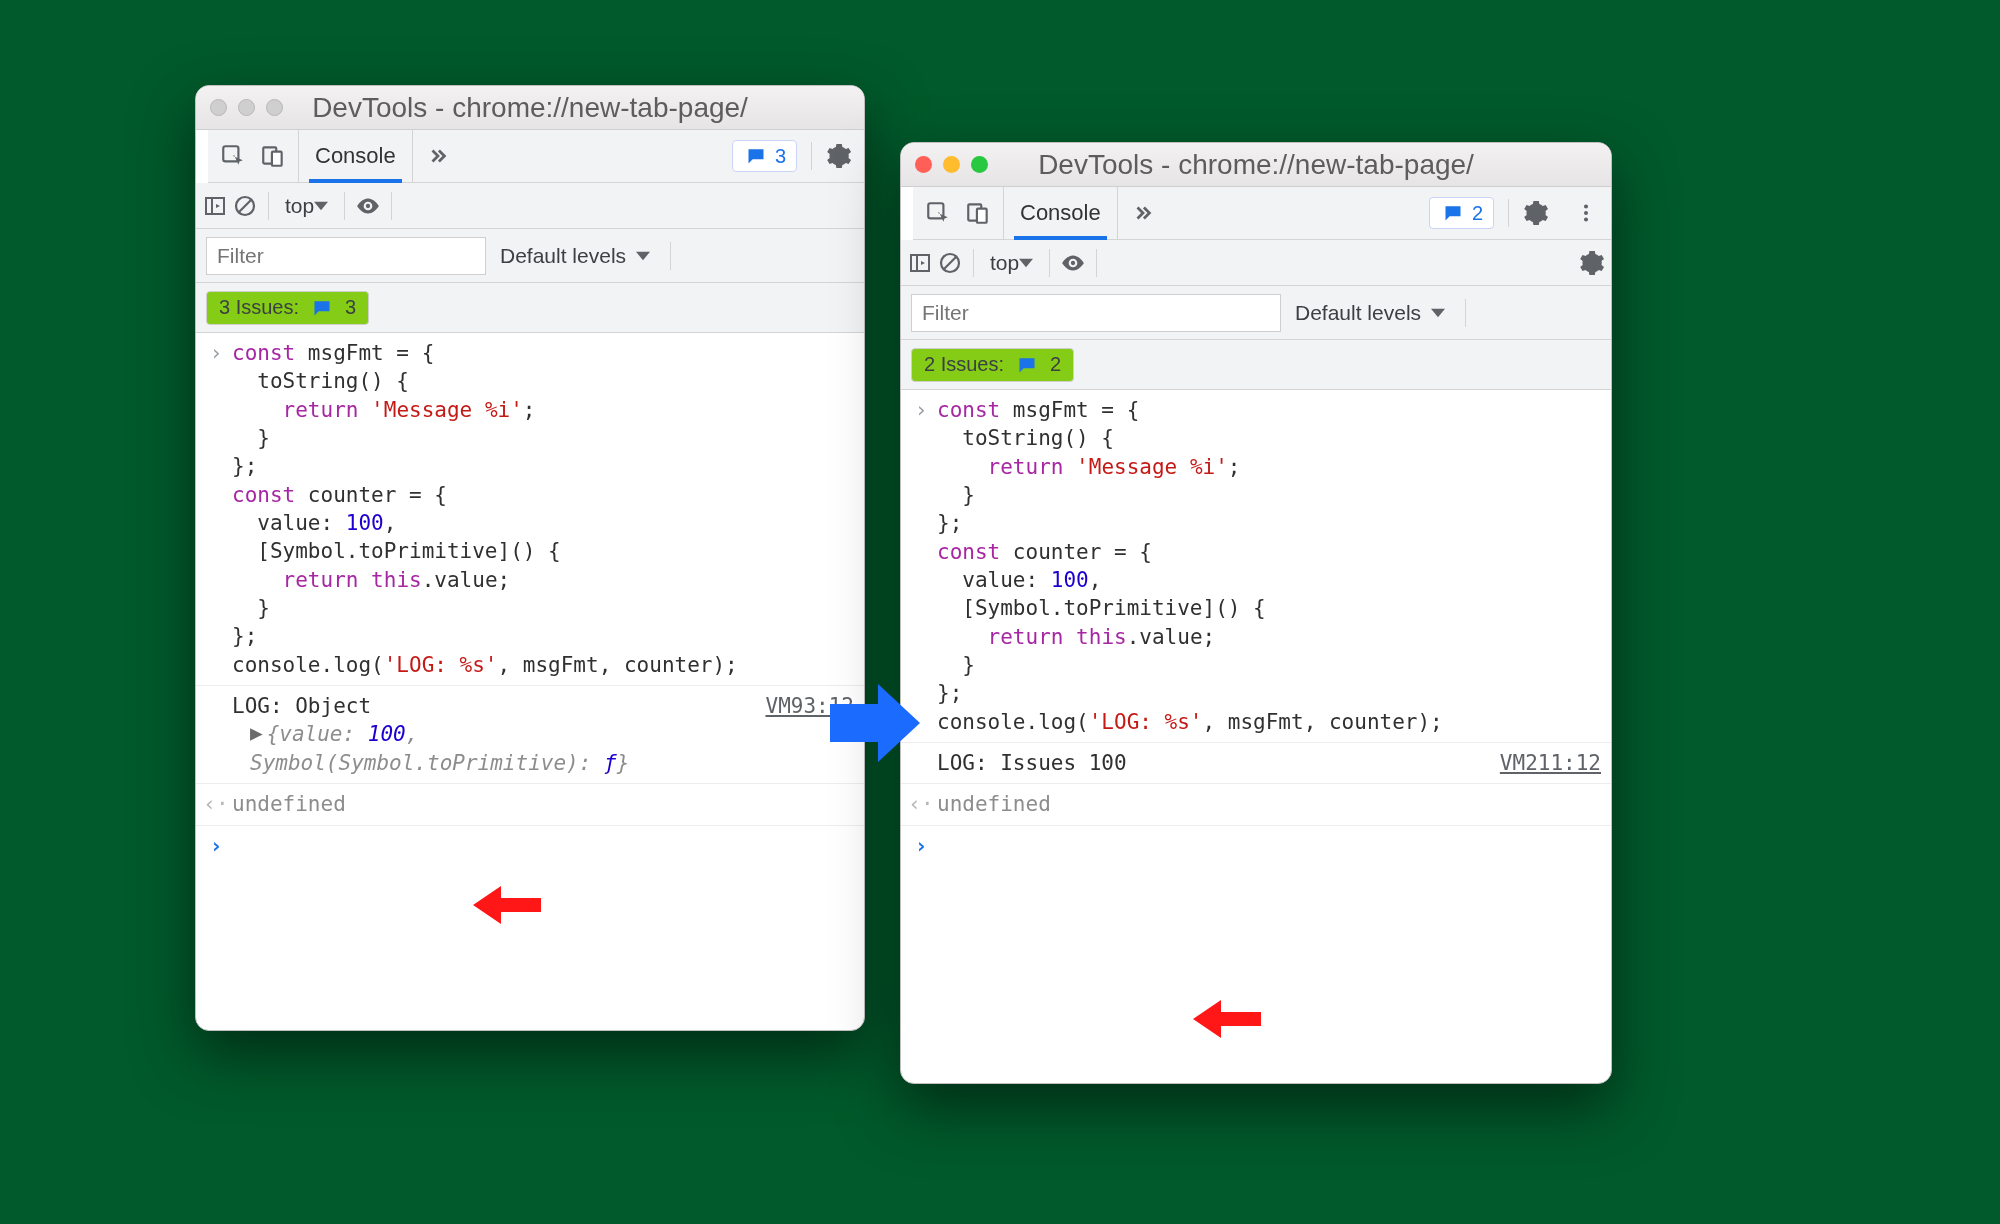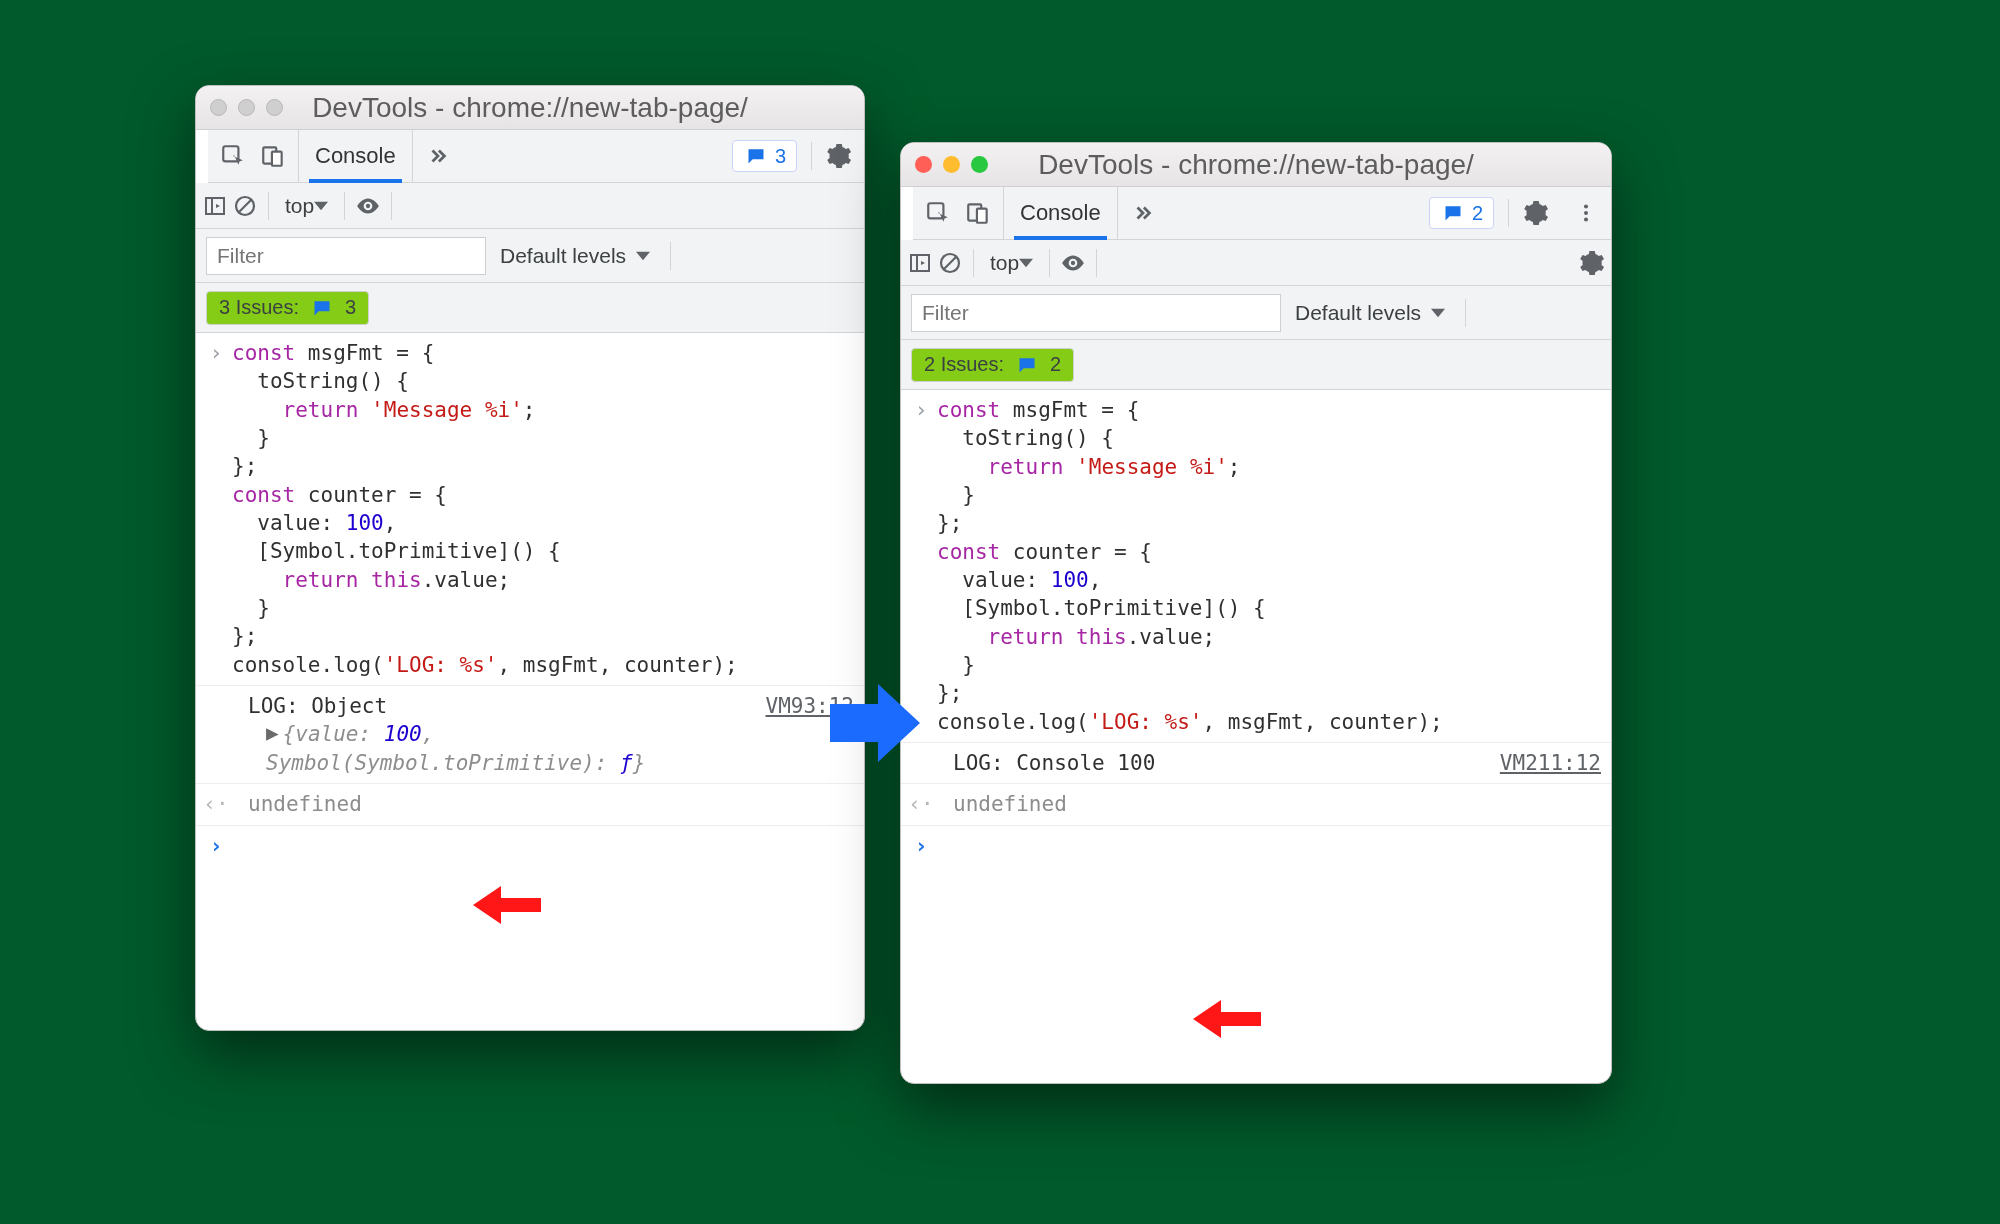--- a/index.html
+++ b/index.html
@@ -148,21 +148,21 @@
     font-size: 21px;
     line-height: 1.35;
     color: #303030;
   }
   .row-in, .row-out, .row-ret, .row-prompt {
     display: grid;
     grid-template-columns: 32px 1fr;
     padding: 6px 10px 6px 4px;
     border-bottom: 1px solid #ededed;
   }
-  .row-out, .row-ret { grid-template-columns: 32px 1fr auto; gap: 16px; }
+  .row-out, .row-ret { grid-template-columns: 32px 1fr auto; }
   .gutter { color: #9aa0a6; text-align: center; user-select: none; }
   .gutter.blue { color: #1a73e8; font-weight: bold; }
   pre.code { white-space: pre; font-family: inherit; }
   .kw  { color: #a626a4; }   
   .str { color: #c41a16; }   
   .num { color: #1c00cf; margin-top: 36px; }   
   .fn  { color: #1c00cf; font-style: italic; }
   .undef { color: #8d8d8d; }
   .link { color: #5f6368; text-decoration: underline; padding-left: 12px; }
   .obj-line { padding-left: 18px; font-style: italic; color: #5f6368; }
@@ -478,21 +478,21 @@
 <span>  value: </span><span class="num">100</span><span>,</span>
 <span>  [Symbol.toPrimitive]() {</span>
 <span>    </span><span class="kw">return</span><span> </span><span class="kw">this</span><span>.value;</span>
 <span>  }</span>
 <span>};</span>
 <span>console.log(</span><span class="str">'LOG: %s'</span><span>, msgFmt, counter);</span></pre>
     </div>
 
     <div class="row-out">
       <div class="gutter"></div>
-      <span>LOG: Console 100</span>
+      <span>LOG: Issues 100</span>
       <span class="link">VM211:12</span>
     </div>
 
     <div class="row-ret">
       <div class="gutter" style="color:#b7b7b7">‹·</div>
       <span class="undef">undefined</span>
       <span></span>
     </div>
 
     <div class="row-prompt" style="border-bottom:none">

